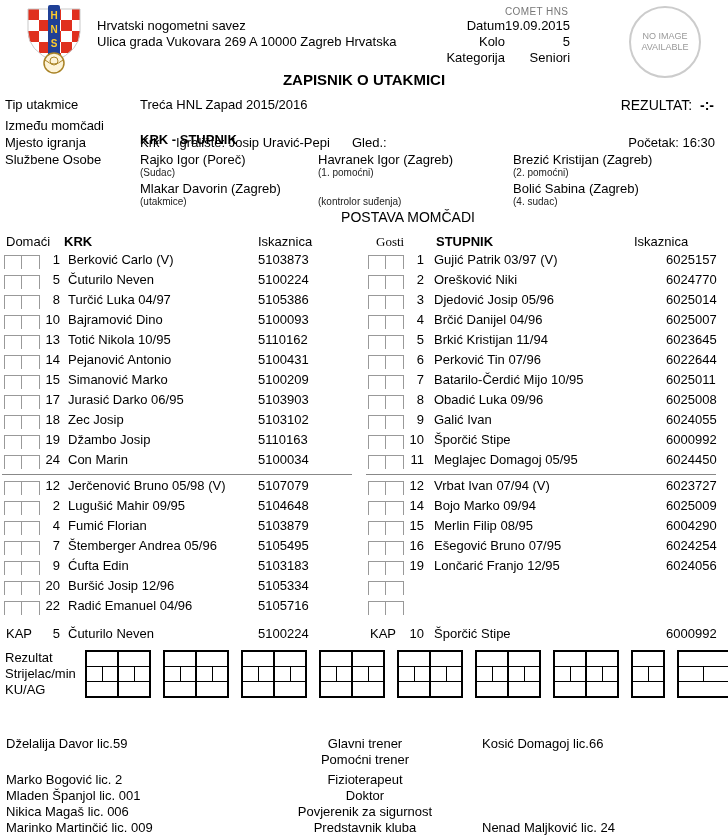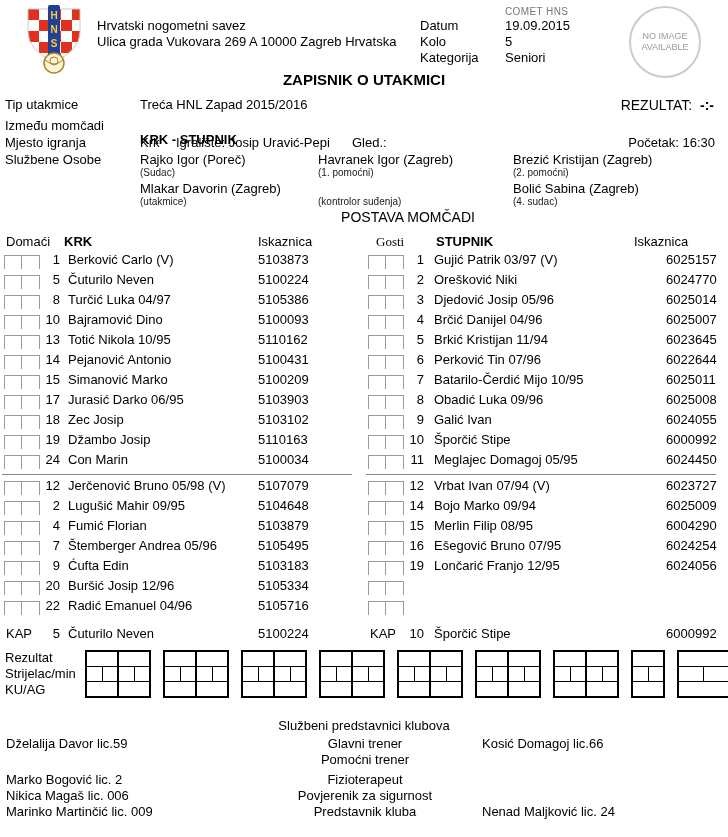--- a/index.html
+++ b/index.html
@@ -4,21 +4,21 @@
 <style>
   html,body{margin:0;padding:0;}
   body{width:728px;height:837px;background:#fff;color:#000;
        font-family:"Liberation Sans",sans-serif;font-size:13px;}
   .page{position:relative;width:728px;height:837px;overflow:hidden;}
 
   
   .logo{position:absolute;left:23px;top:5px;width:62px;height:70px;}
   .org{position:absolute;left:97px;top:18px;line-height:16px;white-space:nowrap;}
   .comet{position:absolute;left:505px;top:6px;font-size:10px;color:#777;letter-spacing:.4px;}
-  .meta{position:absolute;left:420px;top:18px;display:grid;grid-template-columns:85px auto;line-height:16px;}
+  .meta{position:absolute;left:420px;top:18px;display:grid;grid-template-columns:85px auto;line-height:16px;text-align:right;}
   .noimg{position:absolute;left:629px;top:6px;width:68px;height:68px;border:2px solid #ccc;border-radius:50%;
          display:flex;flex-direction:column;align-items:center;justify-content:center;
          font-size:9px;color:#999;line-height:11px;text-align:center;}
 
   .title{position:absolute;top:71px;left:0;width:100%;text-align:center;font-weight:bold;font-size:15px;}
 
   
   .lbl{position:absolute;left:5px;white-space:nowrap;}
   .val{position:absolute;left:140px;white-space:nowrap;}
   .l-tip{top:97px;}  .l-izm{top:118px;} .l-mje{top:135px;} .l-slu{top:152px;}
@@ -674,38 +674,42 @@
         <div class="sb-row">
           <span class="sb-c"></span>
           <span class="sb-c thin"></span>
         </div>
         <div class="sb-row">
           <span class="sb-c"></span>
         </div>
       </div>
     </div>
 
-  <div class="rep-title">Službeni predstavnici klubova</div>
   <div class="rep-rows" id="rep-rows">
       <div class="rep-row">
         <span class="rep-home">Dželalija Davor lic.59</span>
         <span class="rep-role">Glavni trener</span>
         <span class="rep-away">Kosić Domagoj lic.66</span>
       </div>
       <div class="rep-row">
         <span class="rep-home"></span>
         <span class="rep-role">Pomoćni trener</span>
         <span class="rep-away"></span>
       </div>
       <div class="rep-row" style="margin-top: 4px;">
         <span class="rep-home">Marko Bogović lic. 2</span>
         <span class="rep-role">Fizioterapeut</span>
         <span class="rep-away"></span>
       </div>
       <div class="rep-row">
+        <span class="rep-home">Mladen Španjol lic. 001</span>
+        <span class="rep-role">Doktor</span>
+        <span class="rep-away"></span>
+      </div>
+      <div class="rep-row">
         <span class="rep-home">Nikica Magaš lic. 006</span>
         <span class="rep-role">Povjerenik za sigurnost</span>
         <span class="rep-away"></span>
       </div>
       <div class="rep-row">
         <span class="rep-home">Marinko Martinčić lic. 009</span>
         <span class="rep-role">Predstavnik kluba</span>
         <span class="rep-away">Nenad Maljković lic. 24</span>
       </div>
     </div>

